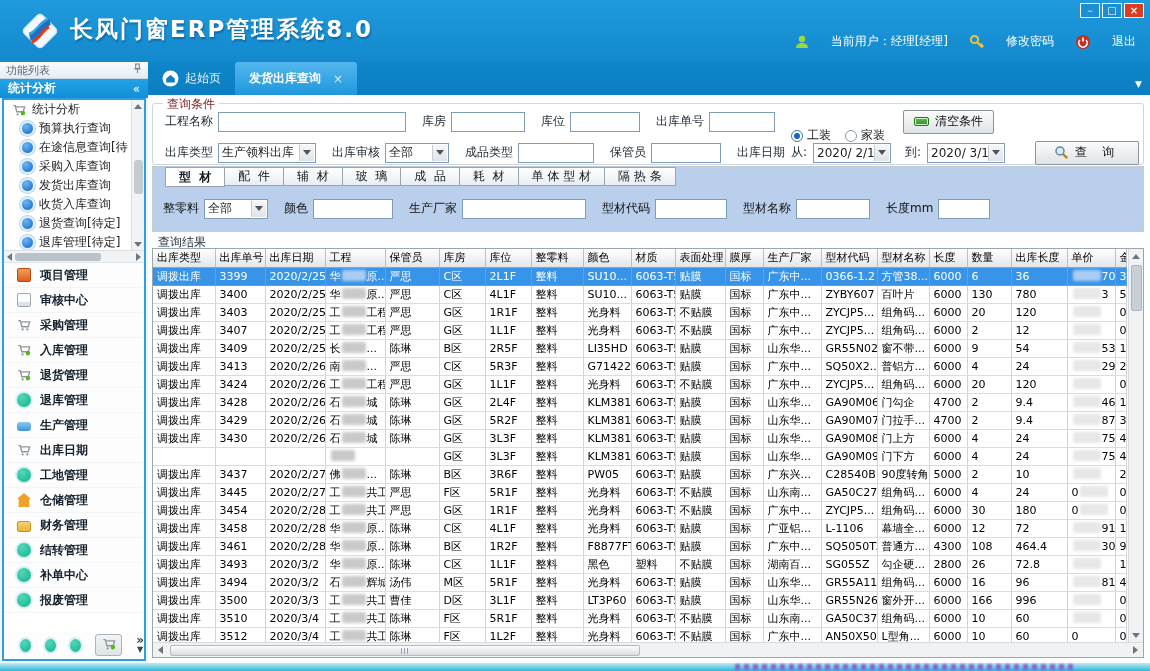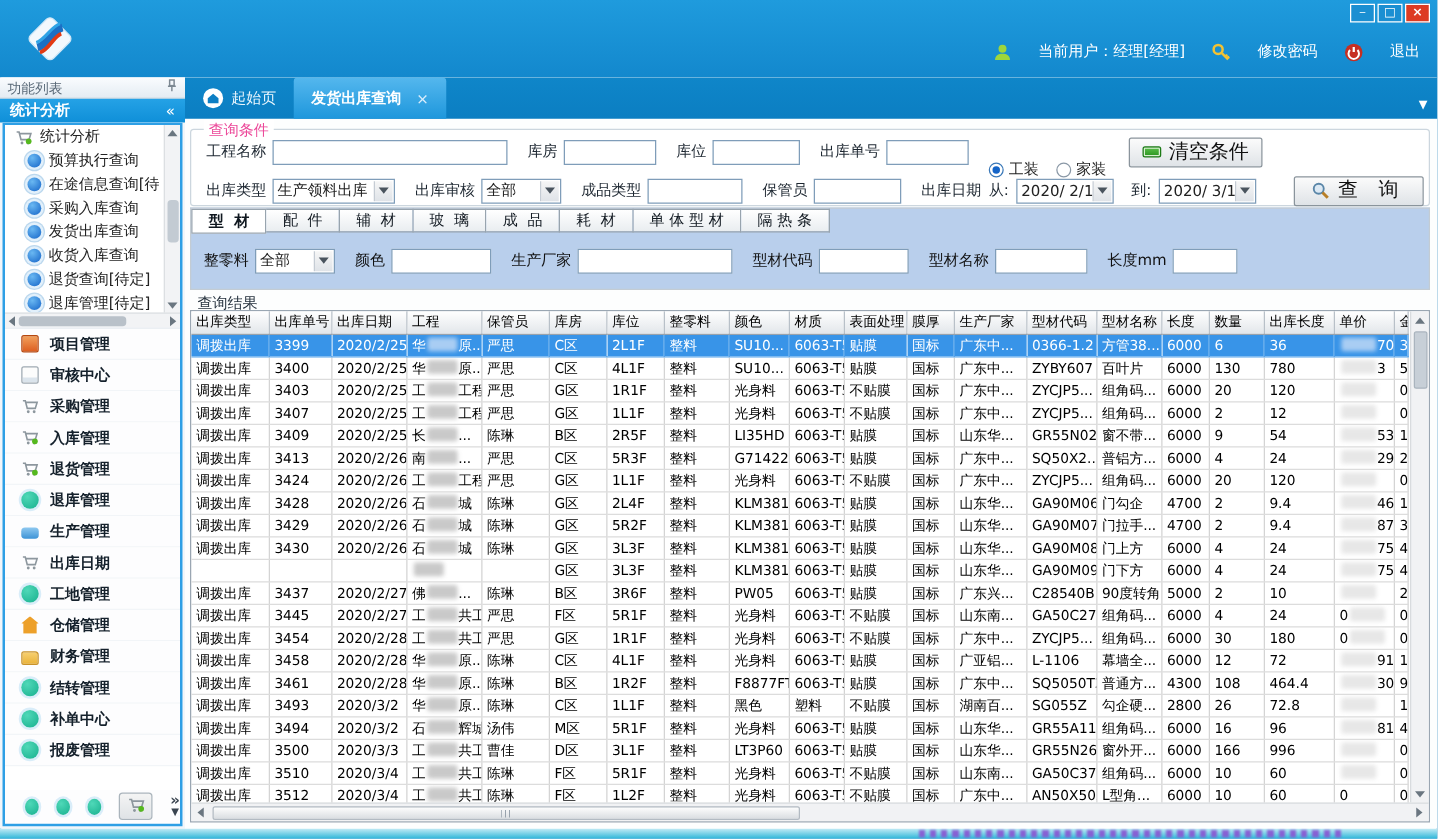--- a/index.html
+++ b/index.html
@@ -67,50 +67,50 @@
   .morecol .caret{font-size:8px;}
   
   .main{position:absolute;left:148px;top:62px;width:1002px;height:601px;background:#fdfefe;}
   .tabbar{position:absolute;left:0;top:0;width:100%;height:33px;background:linear-gradient(#0f86c9,#0b7ec2);display:flex;align-items:flex-end;}
   .tab{height:33px;display:flex;align-items:center;gap:6px;color:#eaf6fd;padding:0 14px;cursor:pointer;}
   .tab.home .hicon{width:17px;height:17px;}
   .tab.active{background:linear-gradient(#54b7ee,#1e97dc);color:#fff;font-weight:bold;border-radius:3px 3px 0 0;}
   .tab .x{margin-left:6px;font-weight:normal;color:#dceefc;font-size:12px;}
   .tabcaret{position:absolute;right:8px;bottom:6px;color:#fff;font-size:9px;cursor:pointer;}
   .groupbox{position:absolute;left:4px;width:992px;border:1px solid #ccd6de;border-radius:3px;background:#fff;}
-  .gb-label{position:absolute;top:-8px;left:10px;background:#fff;padding:0 4px;color:#ec4899;font-size:12px;}
+  .gb-label{position:absolute;top:-8px;left:10px;background:#fff;padding:0 4px;color:#7f1d1d;font-size:12px;}
   #querybox{top:41px;height:62px;}
   .qrow{display:flex;align-items:center;height:27px;margin-top:4px;padding-left:12px;}
   .fieldsrow{display:flex;align-items:center;}
   .fld{display:flex;align-items:center;margin-right:16px;}
   .flabel{margin-right:5px;color:#1c2630;white-space:nowrap;}
   .ctrl{height:20px;border:1px solid #7f9db9;background:#fff;display:inline-flex;align-items:center;position:relative;}
   .ctrl .val{padding:0 3px;font-size:12px;white-space:nowrap;overflow:hidden;}
   .combo-arrow{position:absolute;right:1px;top:1px;bottom:1px;width:15px;background:linear-gradient(#f6f6f6,#dfe3e8);
     border-left:1px solid #c5ccd4;display:flex;align-items:center;justify-content:center;}
   .combo-arrow:after{content:"";border-left:4px solid transparent;border-right:4px solid transparent;border-top:5px solid #4a545e;}
   .combo .val{padding-right:18px;}
   #qrow1 .fld1 .ctrl{width:188px}#qrow1 .fld2 .ctrl{width:74px}#qrow1 .fld3 .ctrl{width:70px}#qrow1 .fld4 .ctrl{width:66px}
   #qrow2 .fld1 .ctrl{width:98px}#qrow2 .fld2 .ctrl{width:64px}#qrow2 .fld3 .ctrl{width:76px}#qrow2 .fld4 .ctrl{width:70px}
   .radio-group{display:flex;align-items:center;gap:14px;margin-right:18px;margin-top:28px;}
   .radio{display:flex;align-items:center;gap:4px;cursor:pointer;}
   .rdot{width:12px;height:12px;border-radius:50%;border:1px solid #8a98a6;background:#fff;position:relative;}
   .rdot.on{border-color:#3a78b8;}
   .rdot.on:after{content:"";position:absolute;left:2px;top:2px;width:6px;height:6px;border-radius:50%;background:#1464c8;}
   .btn{height:24px;border:1px solid #8a949c;border-radius:2px;background:linear-gradient(#fbfbfb,#dfe3e7);
-    display:inline-flex;align-items:center;gap:6px;padding:0 10px;font-size:16px;color:#111;cursor:pointer;}
+    display:inline-flex;align-items:center;gap:6px;padding:0 10px;font-size:12px;color:#111;cursor:pointer;}
   .btn.search{width:104px;justify-content:center;letter-spacing:6px;}
   .clear-ic{width:15px;height:9px;background:linear-gradient(#5cc04a,#2a9420);border:1px solid #1d7a16;border-radius:2px;box-shadow:inset 0 0 0 1px #d8f0d0;}
   .mag{width:15px;height:15px;}
   .datewrap{display:flex;align-items:center;margin-right:16px;}
   .datewrap .flabel{margin-right:6px;}
   .datewrap .ctrl{width:78px;margin-right:14px;}
   
   #matbox{position:absolute;left:4px;top:104px;width:992px;height:66px;border:1px solid #c3ccd4;background:#b9cfec;}
-  .mtabs{position:absolute;left:0;top:0;display:flex;height:35px;}
+  .mtabs{position:absolute;left:12px;top:0;display:flex;height:35px;}
   .mtab{height:19px;background:linear-gradient(#ffffff,#e9edf0);border:1px solid #98a4ae;border-left:none;
     display:flex;align-items:center;padding:0 13px;white-space:pre;cursor:pointer;color:#101820;font-size:12px;}
   .mtab:first-child{border-left:1px solid #98a4ae;}
   .mtab.active{background:#fff;font-weight:bold;height:20px;}
   #subfilter{position:absolute;left:0;top:19px;right:0;bottom:0;display:flex;align-items:center;padding-left:10px;}
   #subfilter .fld1 .ctrl{width:64px}#subfilter .fld2 .ctrl{width:80px}#subfilter .fld3 .ctrl{width:124px}
   #subfilter .fld4 .ctrl{width:72px}#subfilter .fld5 .ctrl{width:74px}#subfilter .fld6 .ctrl{width:52px}
   #subfilter .flabel{color:#111;}
   
   .reslabel{position:absolute;left:10px;top:172px;color:#26323e;font-size:12px;}
@@ -148,20 +148,21 @@
     <span class="logo">
       <svg viewBox="0 0 44 44" width="44" height="44">
         <g transform="rotate(45 22 22)">
             <rect x="9" y="9" width="26" height="26" rx="4" fill="#f2f8fd" stroke="#cfe6f6"></rect>
           </g>
         <path d="M12 29 C 20 27, 24 15, 32 13" stroke="#1b6fc4" stroke-width="6" fill="none"></path>
         <path d="M14 33 C 21 31, 25 20, 31 18" stroke="#e23a14" stroke-width="3" fill="none"></path>
         <path d="M11 25 C 18 23, 23 12, 30 10" stroke="#2fa3e6" stroke-width="2.5" fill="none"></path>
       </svg>
     </span>
+    <span class="apptitle">长风门窗ERP管理系统8.0</span>
     <div class="winctl">
       <span class="wbtn min">－</span>
       <span class="wbtn max">□</span>
       <span class="wbtn close">×</span>
     </div>
     <div class="userarea">
       <span class="uicon">
         <svg viewBox="0 0 16 16" width="16" height="16">
             <circle cx="8" cy="5" r="3.2" fill="#9ed63c"></circle>
             <path d="M2 14c0-3.5 2.7-5 6-5s6 1.5 6 5z" fill="#9ed63c"></path>

